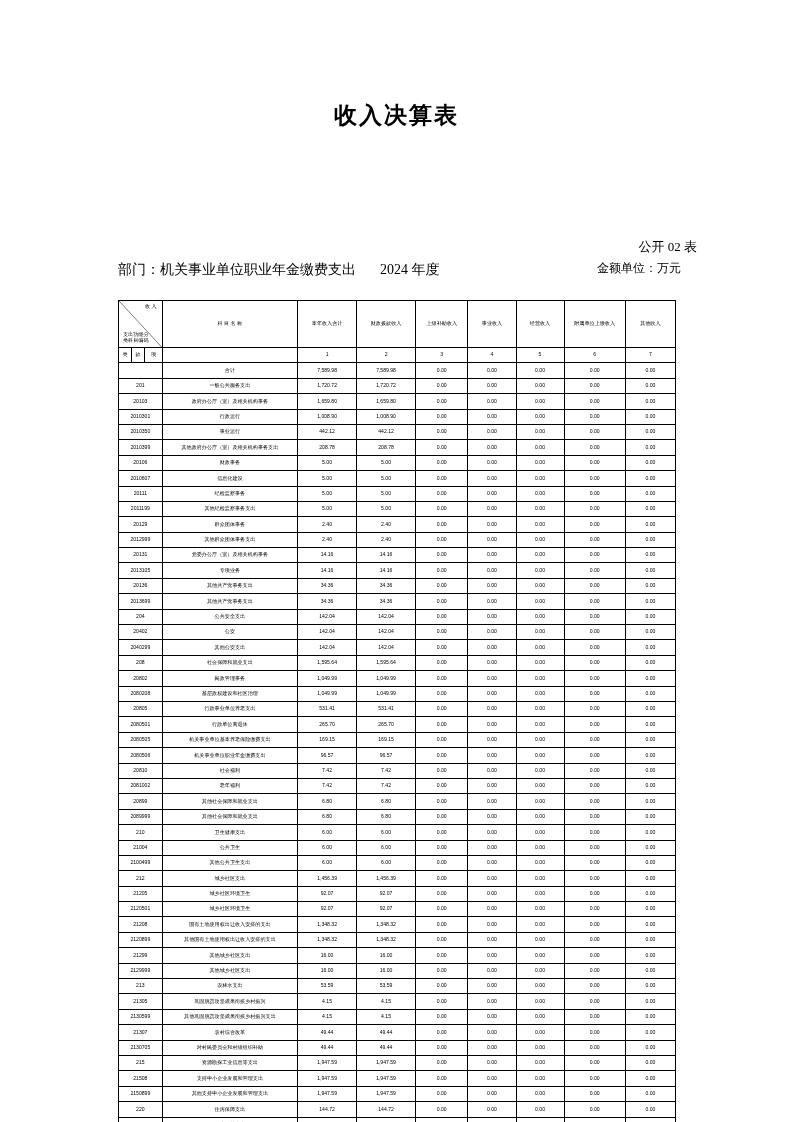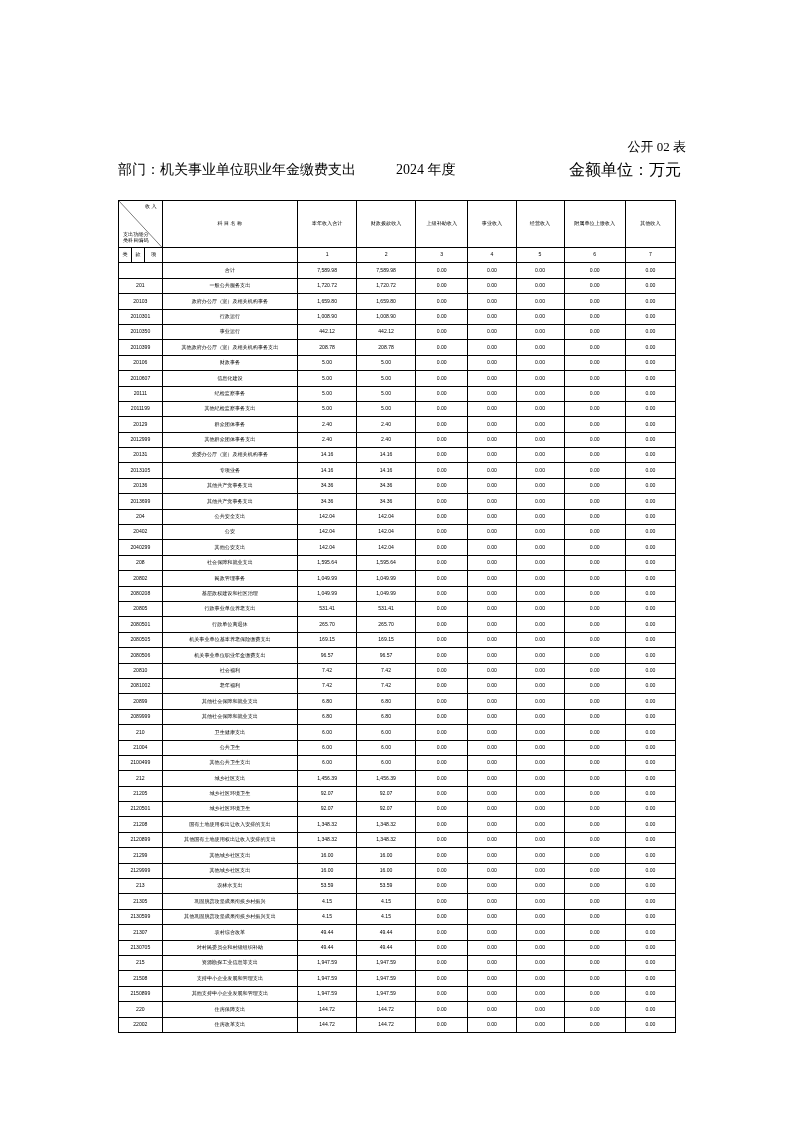--- a/index.html
+++ b/index.html
@@ -24,43 +24,43 @@
   .doc-title {
     text-align: center;
     font-family: "Liberation Serif", serif;
     font-size: 23px;
     font-weight: bold;
     letter-spacing: 2px;
     margin-top: 100px;
   }
   .sheet-no {
     position: absolute;
-    right: 107px;
+    right: 96px;
     top: 138px;
     font-family: "Liberation Serif", serif;
     font-size: 13px;
   }
   .unit-line {
     position: absolute;
     right: 112px;
     top: 160px;
     font-family: "Liberation Serif", serif;
-    font-size: 16px;
+    font-size: 12px;
   }
   .dept-line {
     position: absolute;
     left: 118px;
     top: 160px;
     font-family: "Liberation Serif", serif;
     font-size: 14px;
     width: 420px;
     line-height: 20px;
   }
   .dept-line .year {
-    margin-left: 40px;
+    margin-left: 24px;
   }
   .table-wrap {
     position: absolute;
     left: 118px;
     top: 200px;
     width: 558px;
   }
   table.fin {
     border-collapse: collapse;
     width: 558px;
@@ -122,20 +122,21 @@
   }
   .row-total td {
     font-weight: normal;
   }
 </style>
 </head>
 <body>
 
 <div class="page">
 
+  <div class="doc-title">收入决算表</div>
 
   <div class="sheet-no">公开 02 表</div>
   <div class="unit-line">金额单位：万元</div>
 
   <div class="dept-line">
     <span>部门：机关事业单位职业年金缴费支出</span><span class="year">2024 年度</span>
   </div>
 
   <div class="table-wrap">
     <table class="fin">

